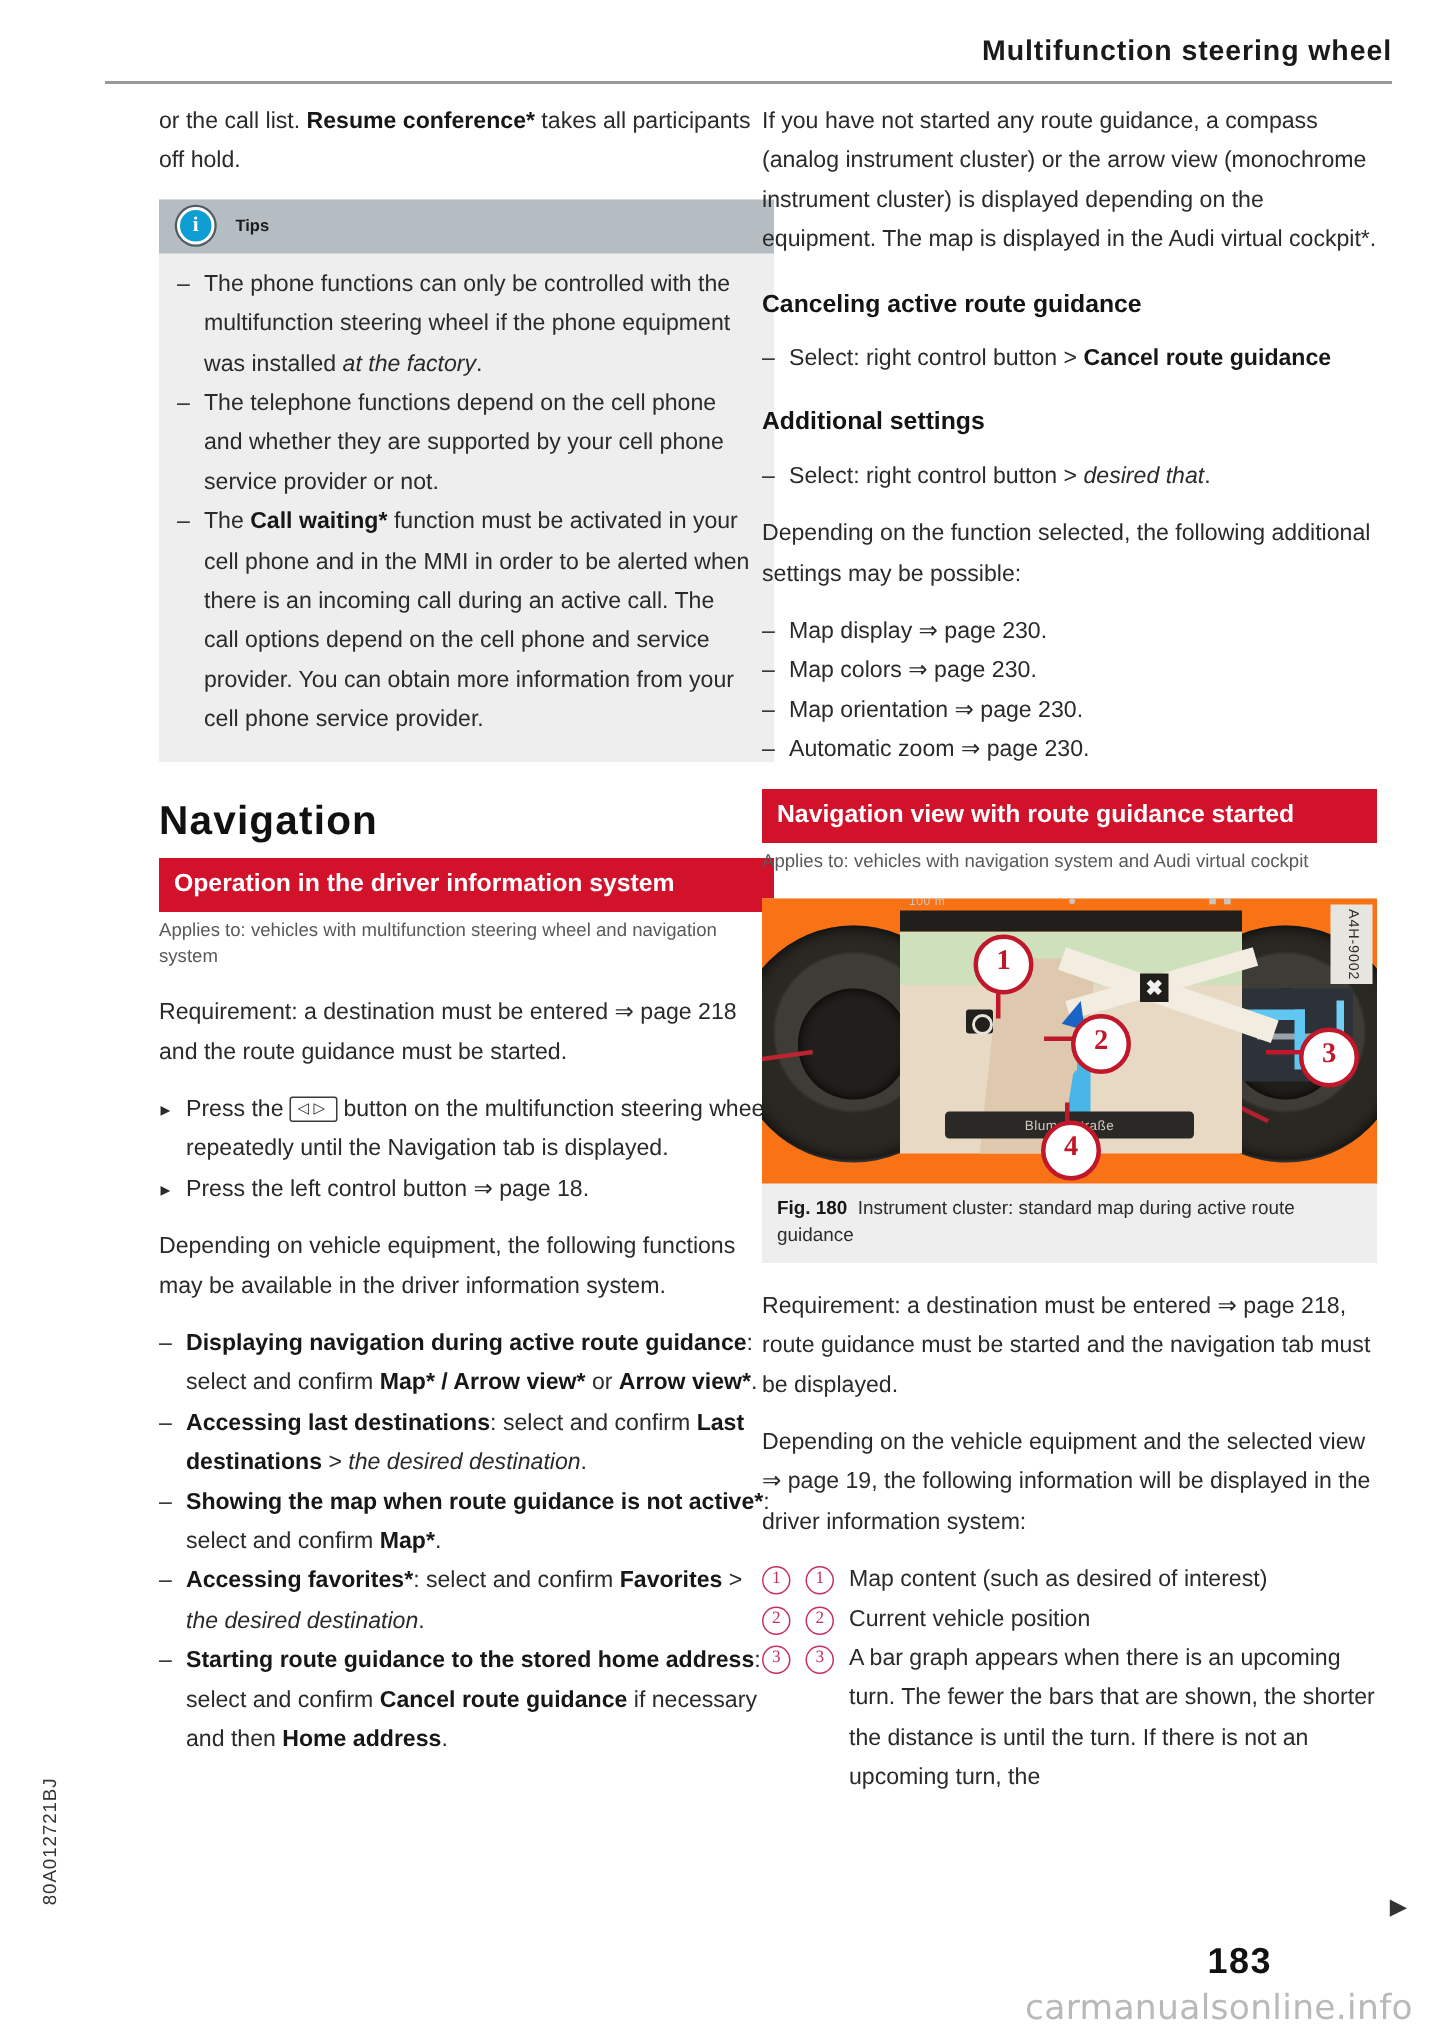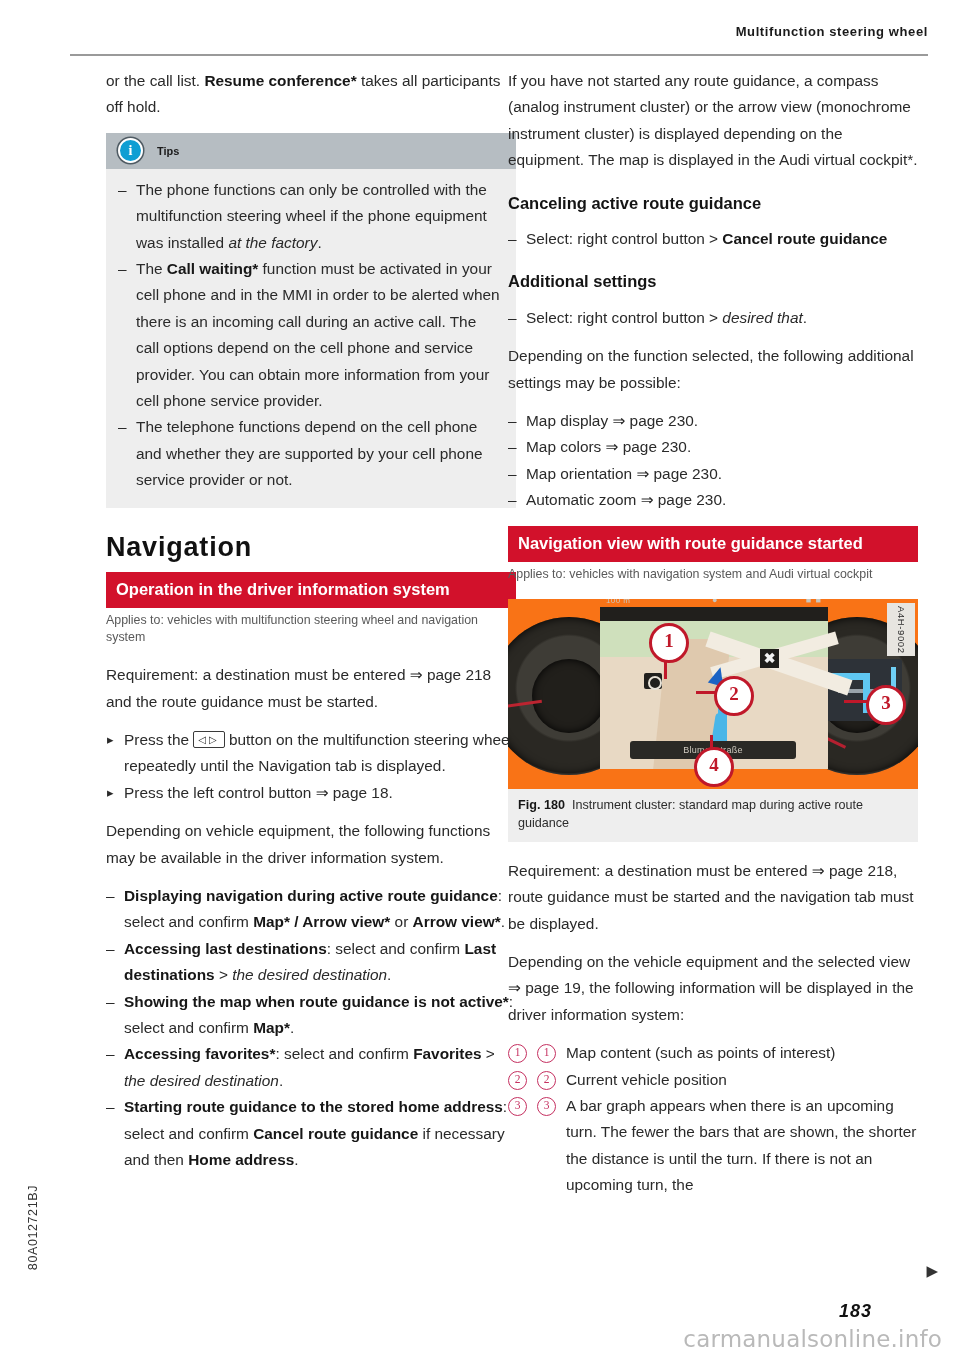--- a/index.html
+++ b/index.html
@@ -25,21 +25,21 @@
     position: absolute;
     top: 24px;
     left: 70px;
     right: 32px;
     height: 34px;
   }
   .header-title {
     position: absolute;
     right: 0;
     top: 0;
-    font-size: 13px;
+    font-size: 19px;
     font-weight: bold;
     letter-spacing: 0.6px;
     color: #1a1a1a;
     white-space: nowrap;
   }
   .header-rule {
     position: absolute;
     left: 0;
     right: 0;
     top: 30px;
@@ -482,27 +482,26 @@
     writing-mode: vertical-rl;
     transform: rotate(180deg);
     font-size: 12.5px;
     letter-spacing: 0.6px;
     color: #333333;
   }
 
   
   .page-number {
     position: absolute;
-    right: 88px;
+    right: 112px;
     bottom: 36px;
-    font-size: 18px;
+    font-size: 24px;
     font-weight: bold;
     letter-spacing: 1px;
     color: #111;
-    font-style: italic;
   }
   .watermark {
     position: absolute;
     right: 18px;
     bottom: 6px;
     font-size: 23px;
     color: #b9b9b9;
     letter-spacing: 0.2px;
     font-family: "DejaVu Sans", sans-serif;
   }
@@ -522,22 +521,22 @@
     <p class="body"><span>or the call list. </span><b>Resume conference*</b><span> takes all participants off hold.</span></p>
 
     <div class="tipbox">
       <div class="tipbox-head">
         <div class="tip-icon">i</div>
         <div class="tipbox-title">Tips</div>
       </div>
       <div class="tipbox-body">
         <ul class="dash">
           <li><span>The phone functions can only be controlled with the multifunction steering wheel if the phone equipment was installed </span><i>at the factory</i><span>.</span></li>
+          <li><span>The telephone functions depend on the cell phone and whether they are supported by your cell phone service provider or not.</span></li>
           <li><span>The </span><b>Call waiting*</b><span> function must be activated in your cell phone and in the MMI in order to be alerted when there is an incoming call during an active call. The call options depend on the cell phone and service provider. You can obtain more information from your cell phone service provider.</span></li>
-          <li><span>The telephone functions depend on the cell phone and whether they are supported by your cell phone service provider or not.</span></li>
         </ul>
       </div>
     </div>
 
     <h1 class="section">Navigation</h1>
 
     <div class="redbar">Operation in the driver information system</div>
     <div class="applies">Applies to: vehicles with multifunction steering wheel and navigation system</div>
 
     <p class="body"><span>Requirement: a destination must be entered </span><i class="arrow-ref">⇒ page 218</i><span> and the route guidance must be started.</span></p>
@@ -637,21 +636,21 @@
     </div>
 
     <p class="body"><span>Requirement: a destination must be entered </span><i class="arrow-ref">⇒ page 218</i><span>, route guidance must be started and the navigation tab must be displayed.</span></p>
 
     <p class="body"><span>Depending on the vehicle equipment and the selected view </span><i class="arrow-ref">⇒ page 19</i><span>, the following information will be displayed in the driver information system:</span></p>
 
     <ul class="num">
       <li>
         <span class="numcirc a">1</span>
         <span class="numcirc b">1</span>
-        <span>Map content (such as points of interest)</span>
+        <span>Map content (such as desired of interest)</span>
       </li>
       <li>
         <span class="numcirc a">2</span>
         <span class="numcirc b">2</span>
         <span>Current vehicle position</span>
       </li>
       <li>
         <span class="numcirc a">3</span>
         <span class="numcirc b">3</span>
         <span>A bar graph appears when there is an upcoming turn. The fewer the bars that are shown, the shorter the distance is until the turn. If there is not an upcoming turn, the</span>

